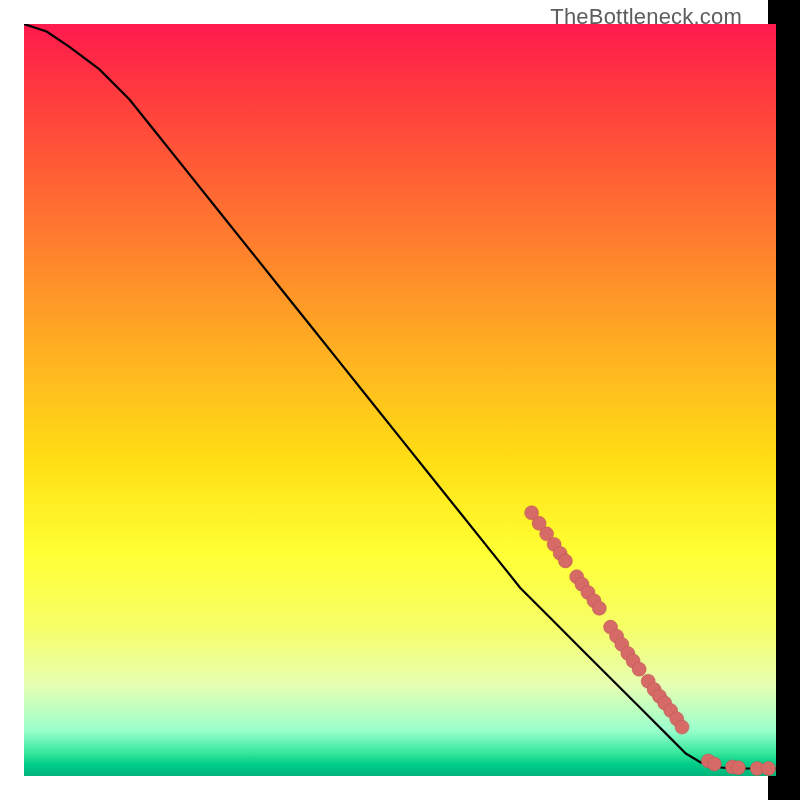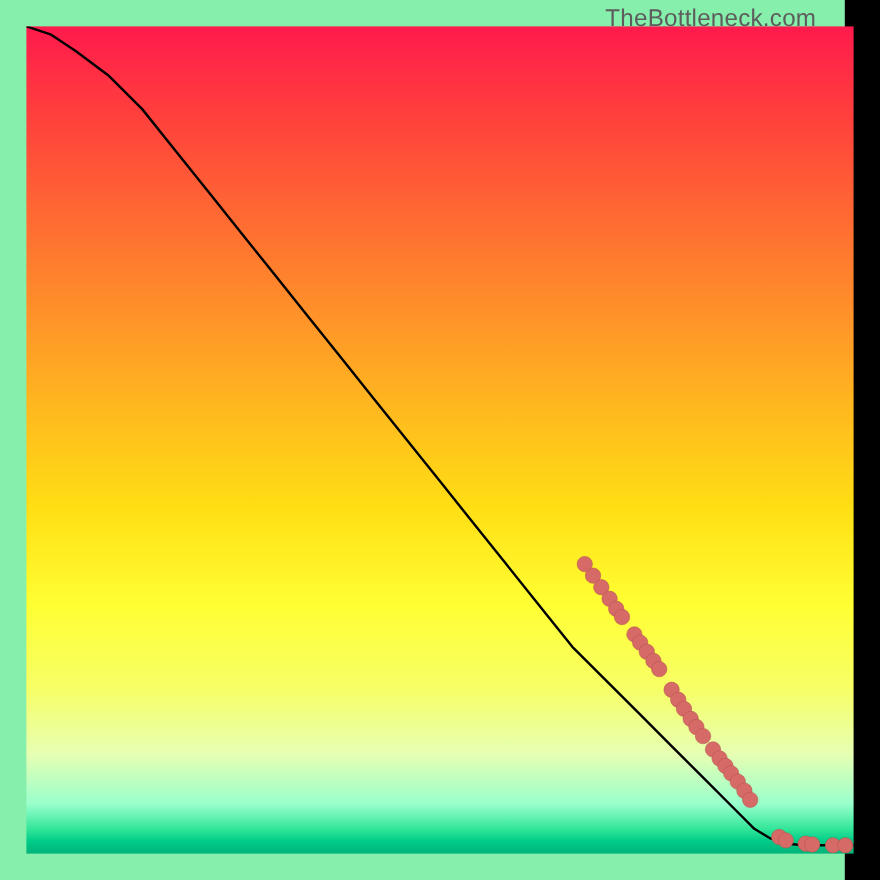--- a/index.html
+++ b/index.html
@@ -1,21 +1,21 @@
 <!DOCTYPE html>
 <html><head>
 <meta charset="utf-8">
 <style>
   * { margin: 0; padding: 0; box-sizing: border-box; }
   html, body { width: 800px; height: 800px; overflow: hidden; background: #000; }
   .frame {
     position: relative;
     width: 768px;
     height: 800px;
-    background: #86efac;
+    background: #ffffff;
   }
   .plot-area {
     position: absolute;
     left: 24px;
     top: 24px;
     width: 752px;
     height: 752px;
     background: linear-gradient(to bottom,
       #ff1a4d 0%,
       #ff3d3d 10%,

